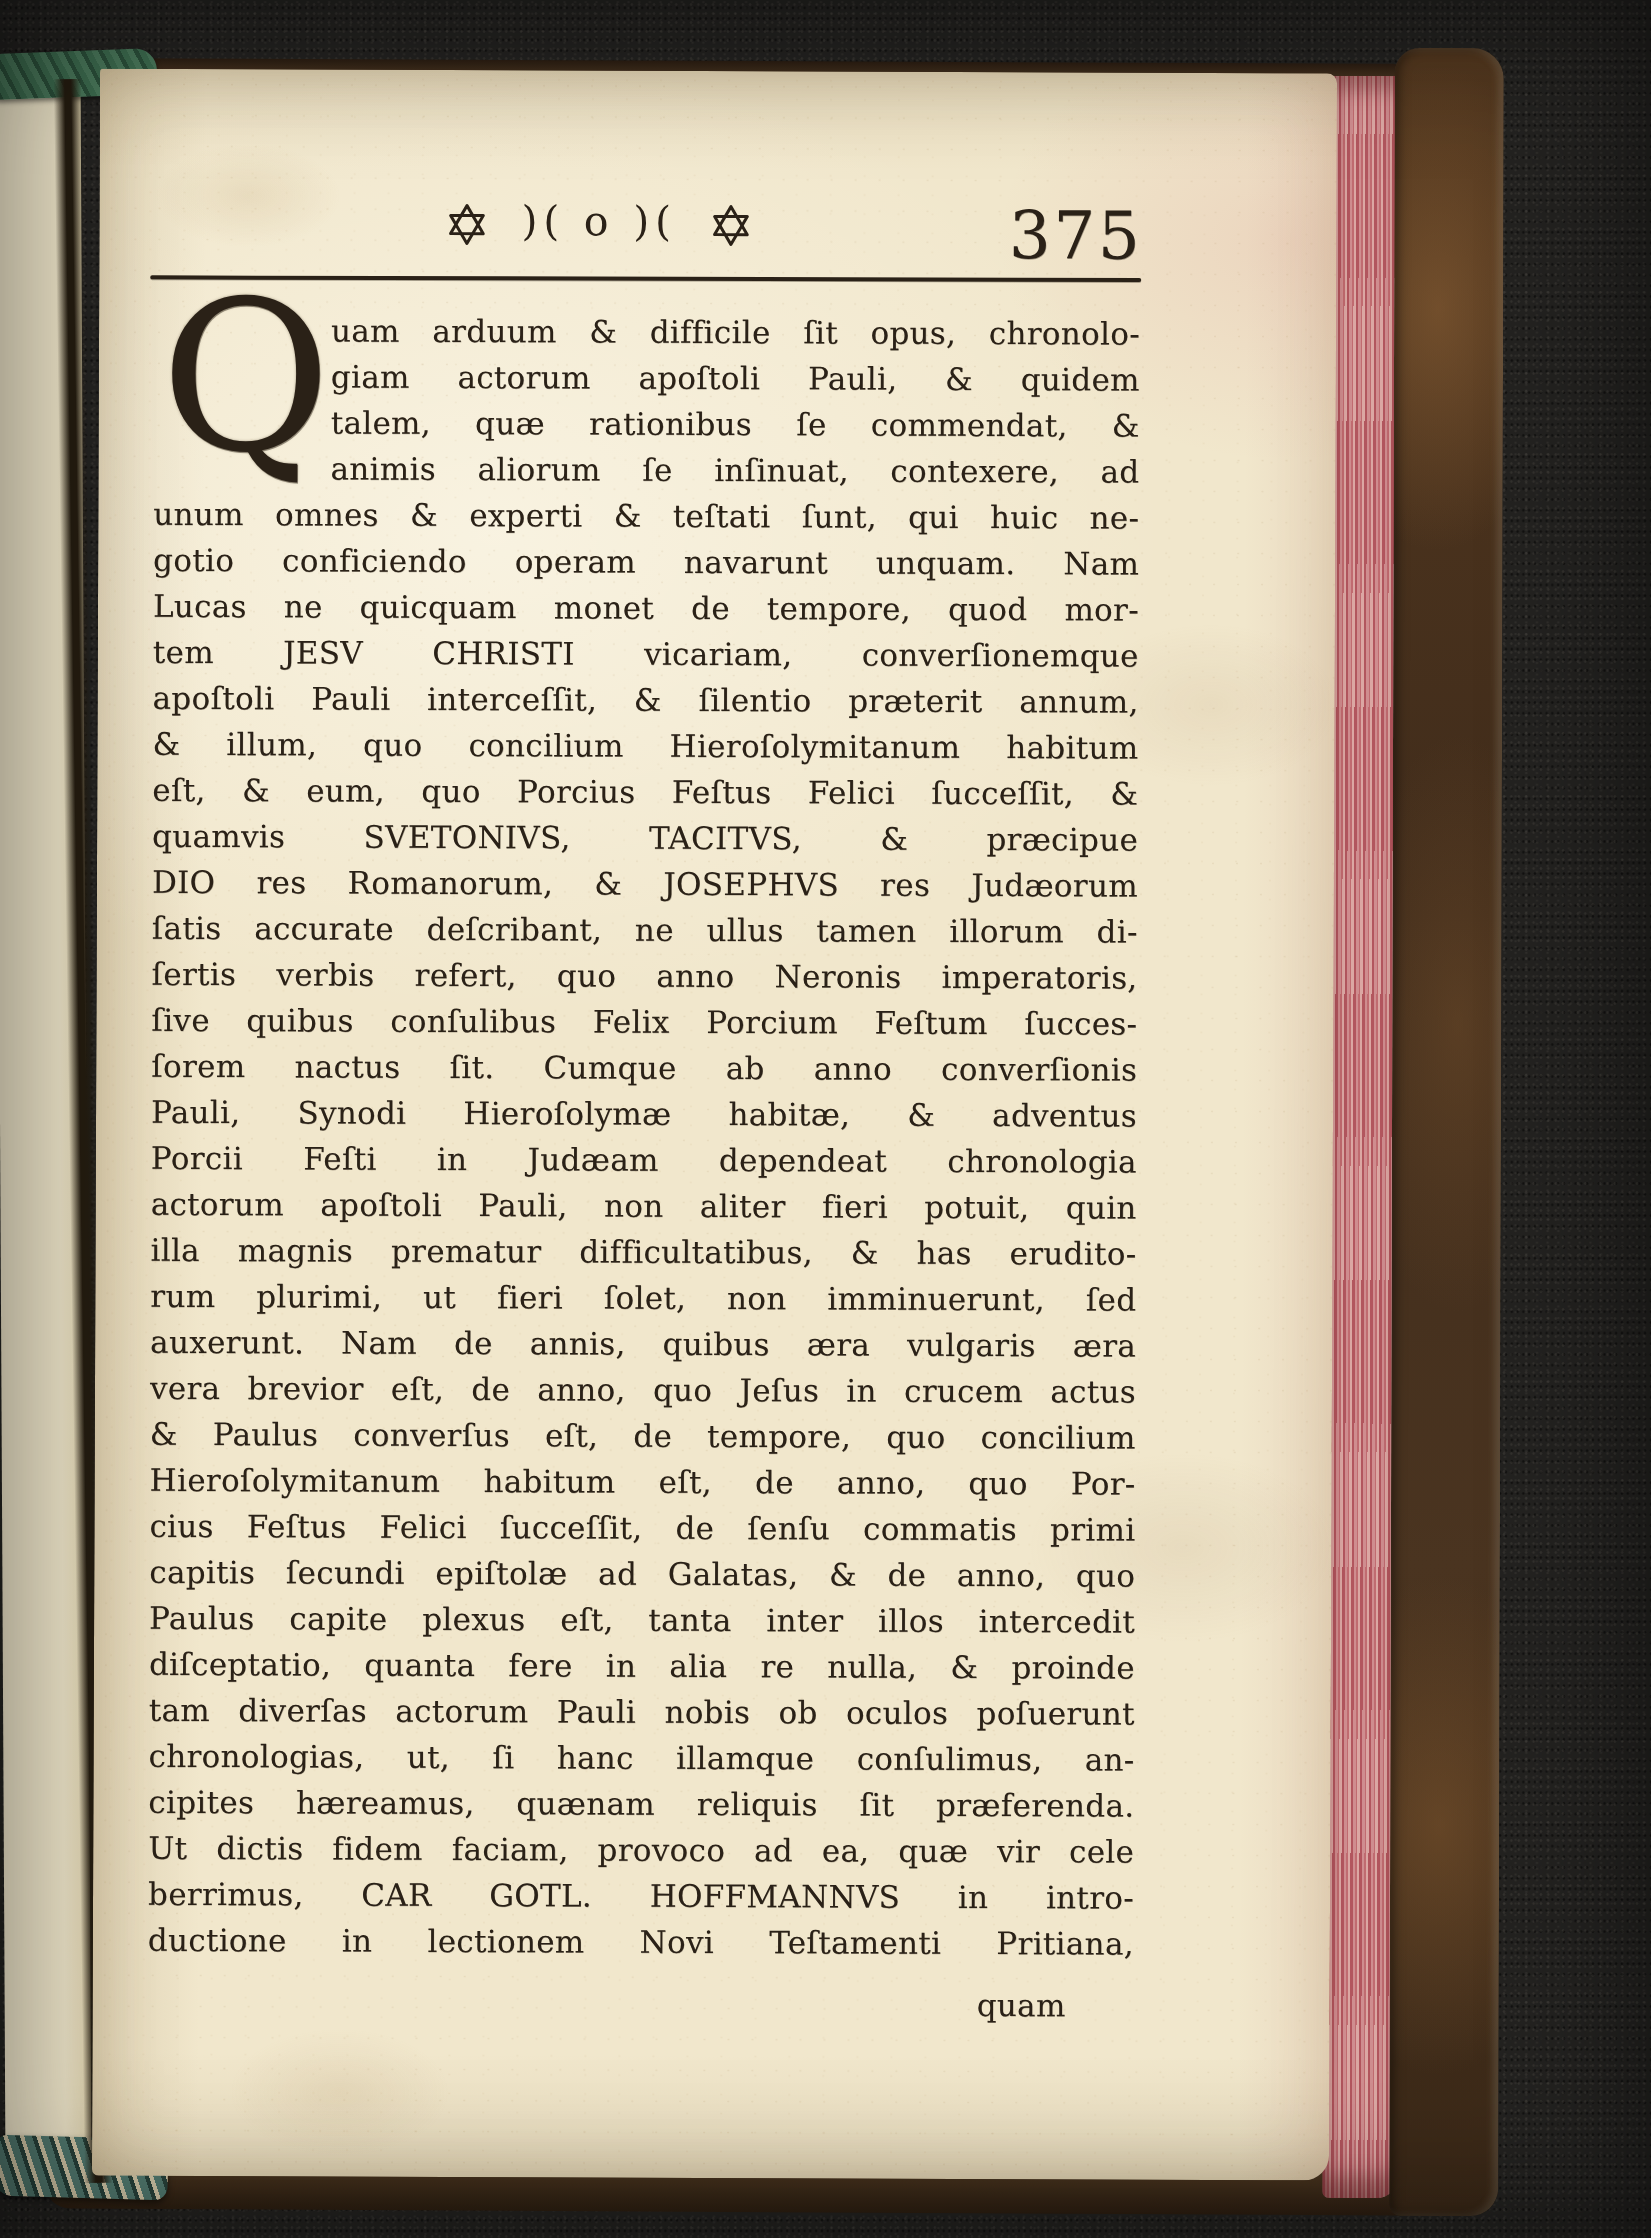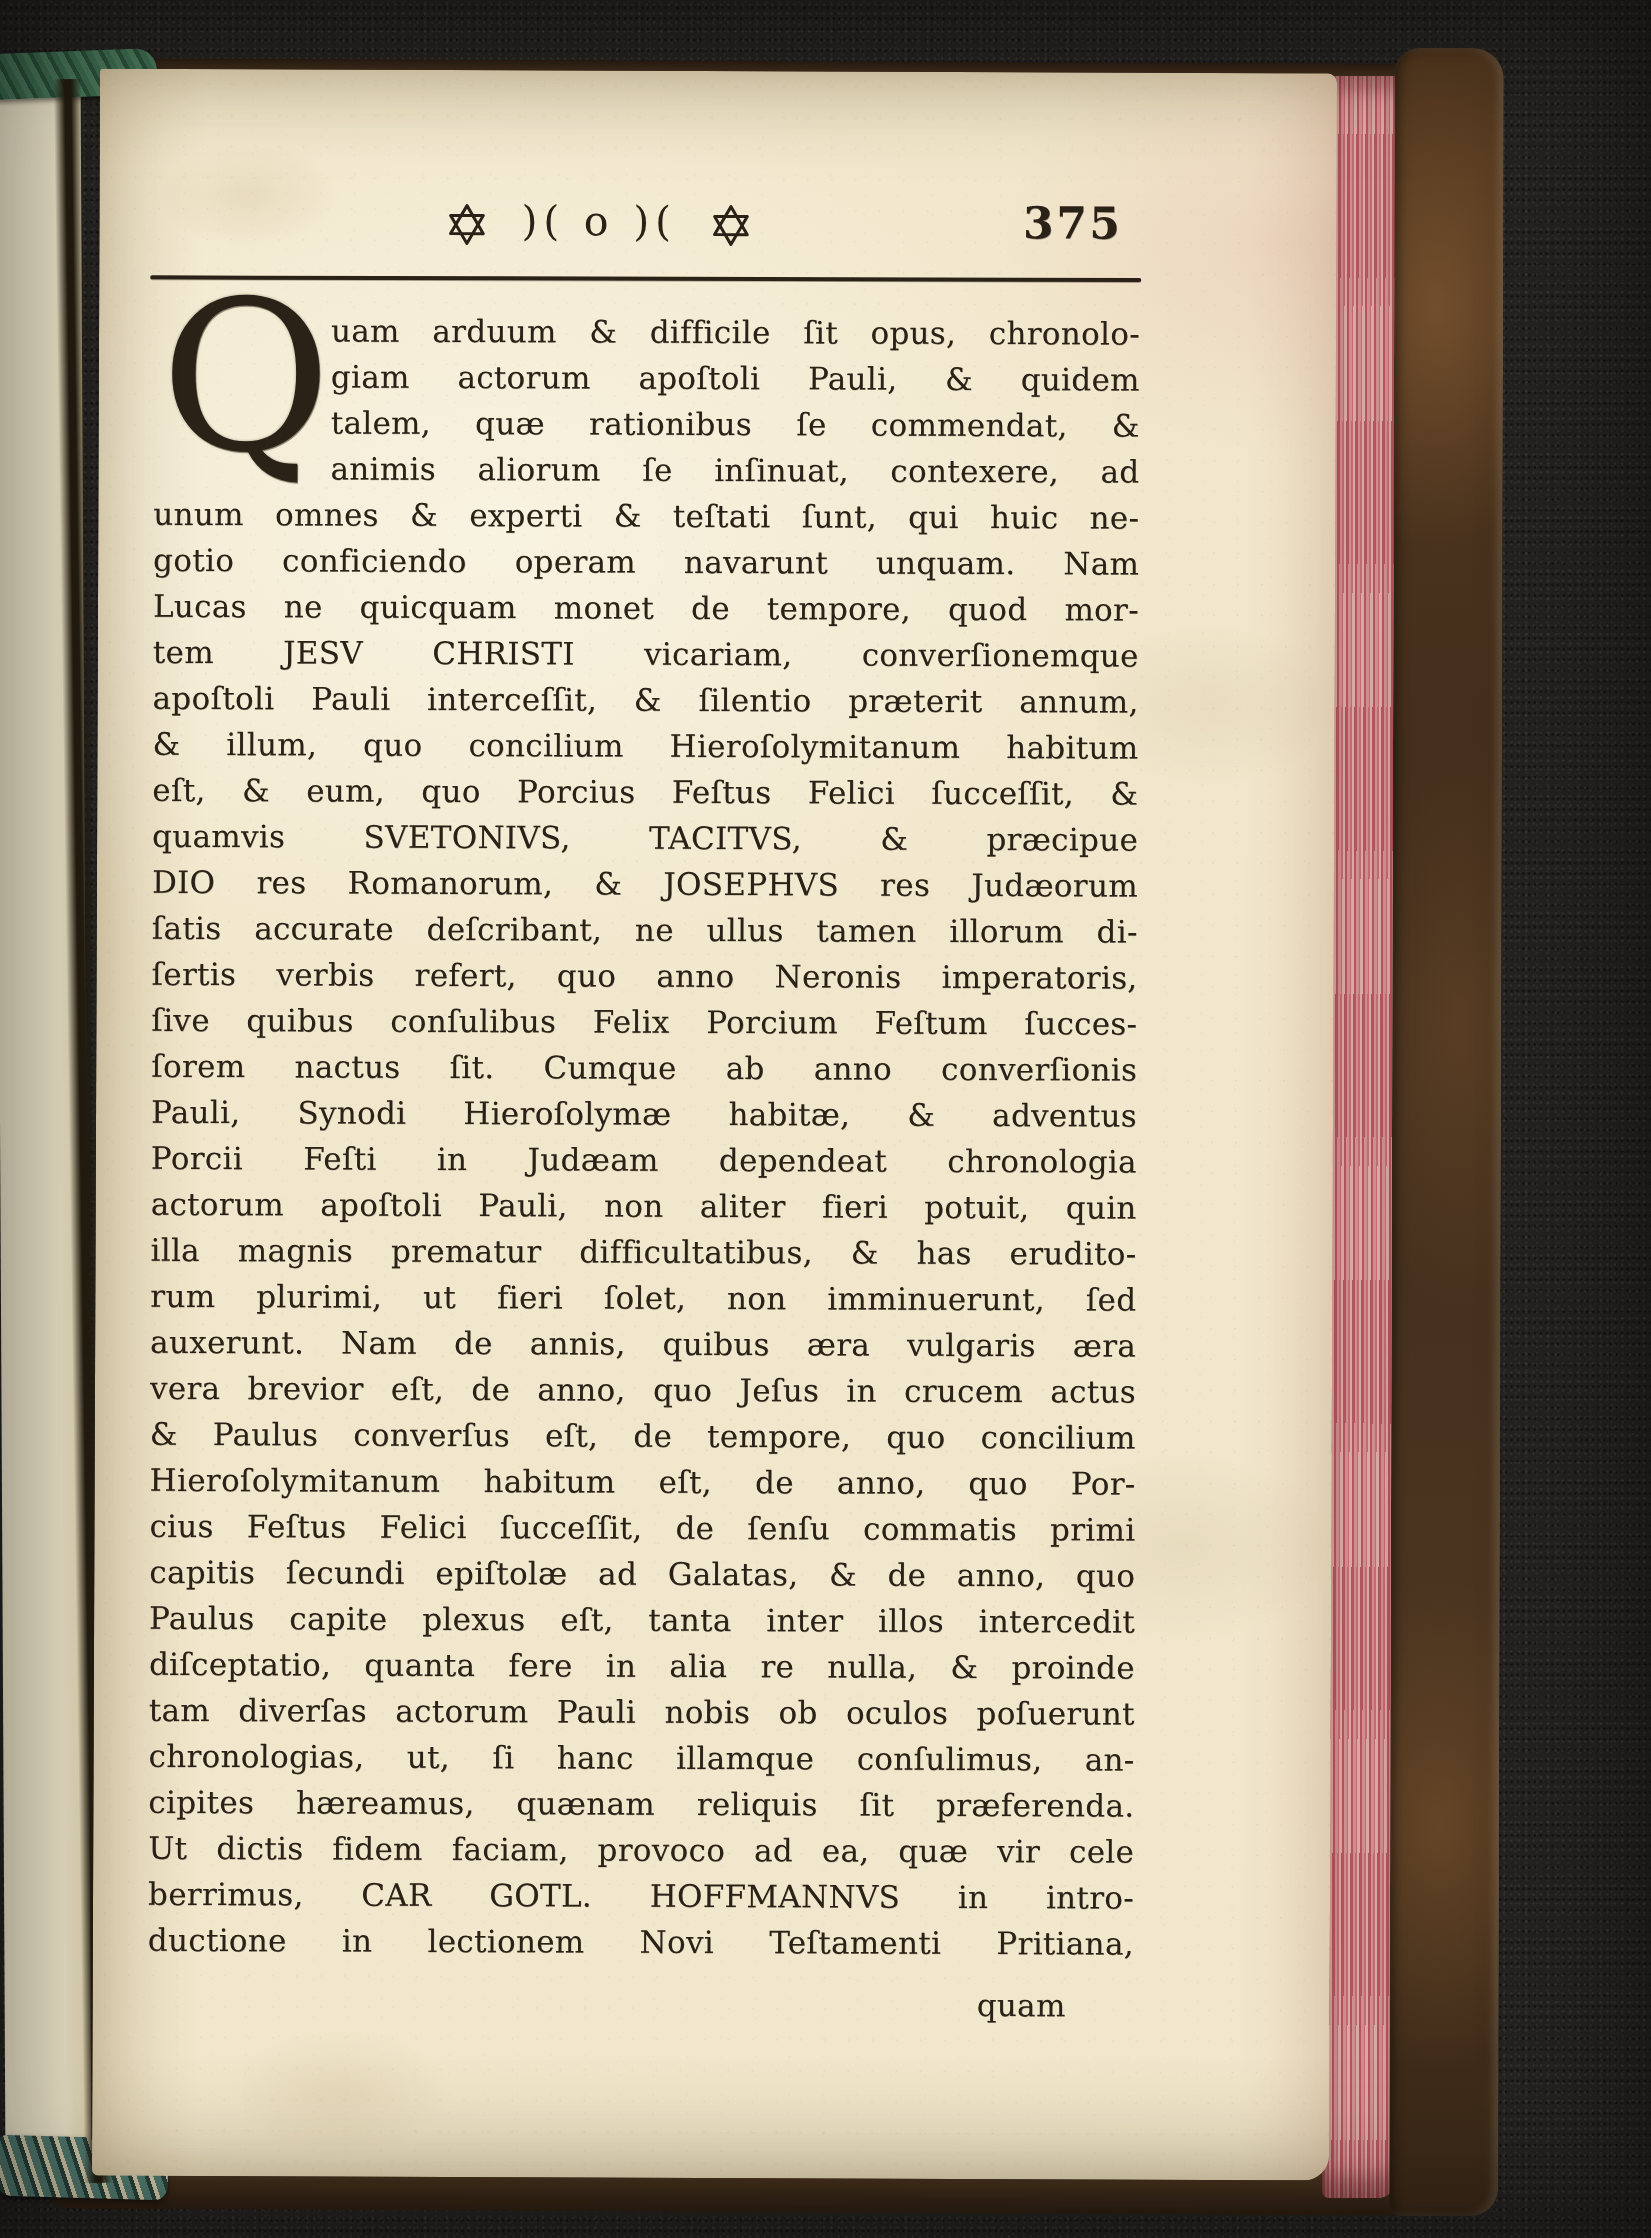--- a/index.html
+++ b/index.html
@@ -74,22 +74,22 @@
       radial-gradient(132px 74px at 12% 6%, rgba(170,135,80,.14), transparent 70%),
       radial-gradient(182px 116px at 90% 30%, rgba(160,120,80,.10), transparent 70%),
       radial-gradient(215px 132px at 88% 70%, rgba(150,115,75,.10), transparent 72%),
       radial-gradient(157px 91px at 20% 96%, rgba(165,130,85,.12), transparent 70%);}
 
   
   .header{position:absolute;top:122px;left:55px;width:988px;height:79px;}
   .ornament{position:absolute;left:291px;top:8.3px;display:flex;align-items:center;gap:33px;}
   .orn-text{font-size:41px;letter-spacing:5.8px;white-space:pre;transform:translateY(-3.3px);}
   .star{width:43px;height:43px;}
-  .pagenum{position:absolute;right:20px;top:3.3px;font-size:44px;letter-spacing:2.5px;
-    text-shadow:0.4px 0.7px 0 rgba(42,33,23,.4);font-weight:bold;}
+  .pagenum{position:absolute;right:0;top:3.3px;font-size:66px;letter-spacing:2.5px;
+    text-shadow:0.4px 0.7px 0 rgba(42,33,23,.4);}
   .rule{position:absolute;top:206px;left:51px;width:991px;height:4.1px;background:#2a2117;
     border-radius:2.5px;box-shadow:0 0.8px 0 rgba(42,33,23,.35);transform:rotate(-.06deg);}
 
   
   .textblock{position:absolute;top:238px;left:55px;width:986px;font-size:31px;
     text-shadow:0.3px 0.5px 0 rgba(40,30,18,.34);}
   .line{height:46px;line-height:46px;text-align:justify;text-align-last:justify;
     letter-spacing:0.3px;word-spacing:1.7px;white-space:nowrap;}
   .line.ind{padding-left:177px;}
   .dropcap{position:absolute;left:6.6px;top:-8.3px;font-size:208px;line-height:157px;

